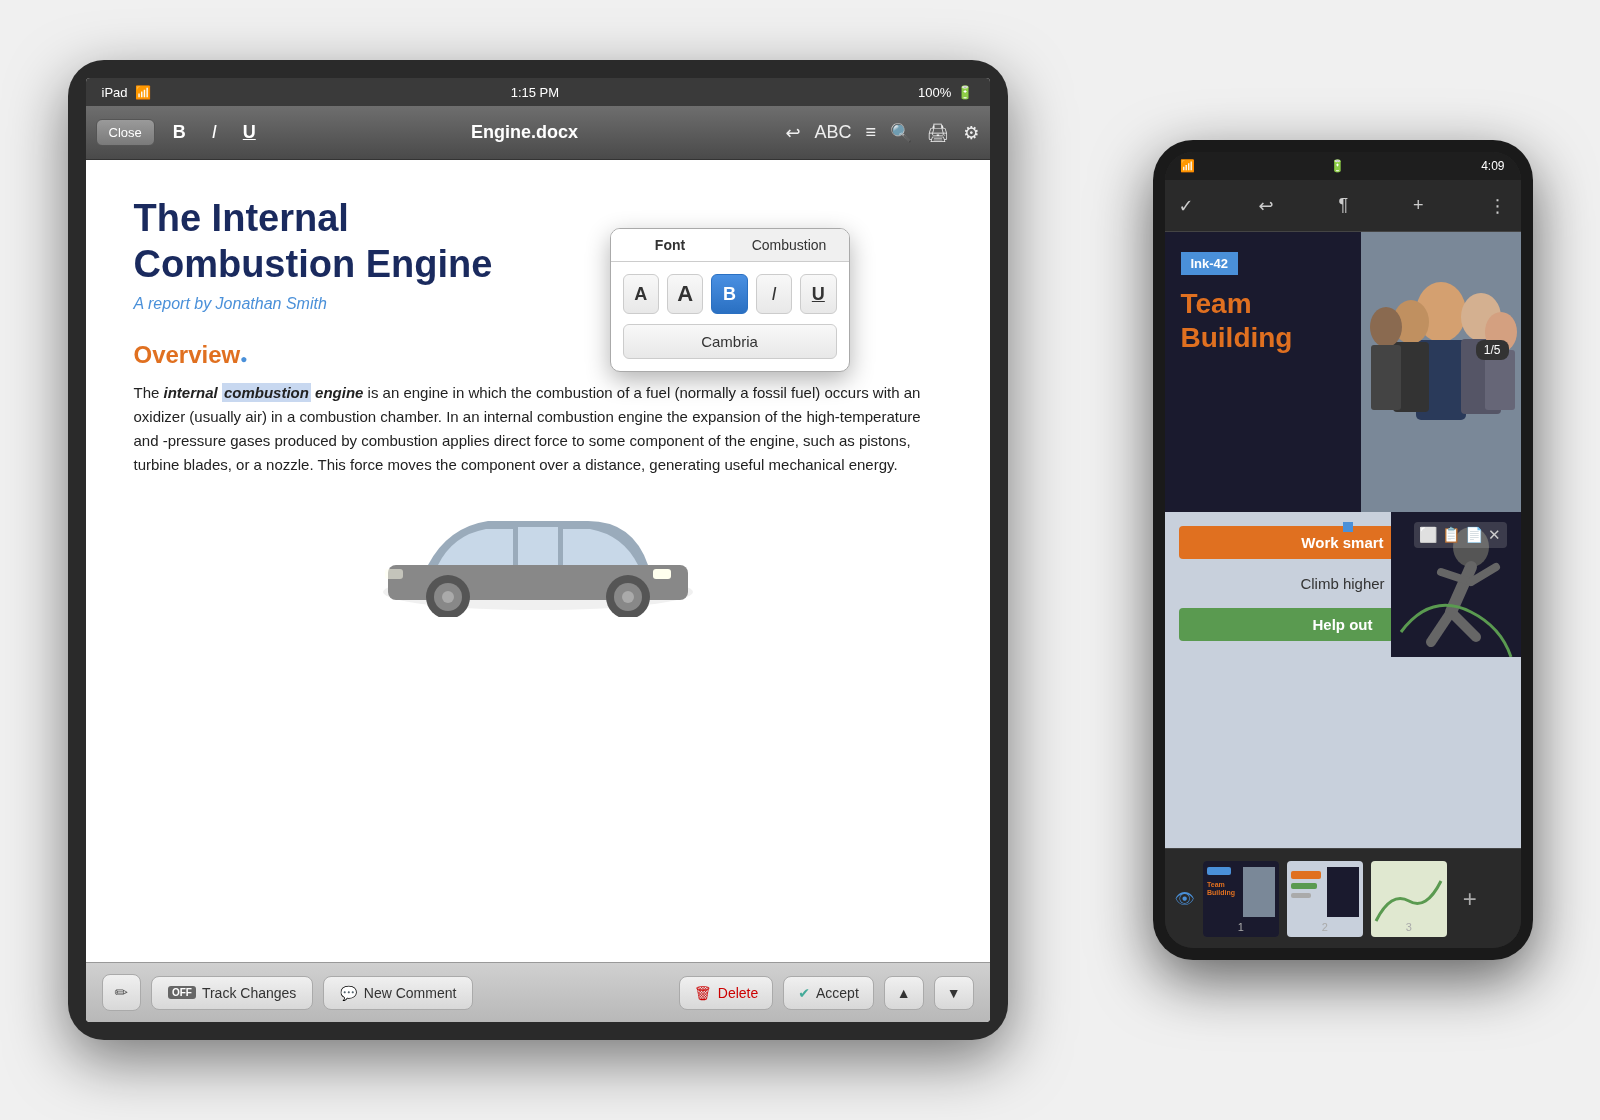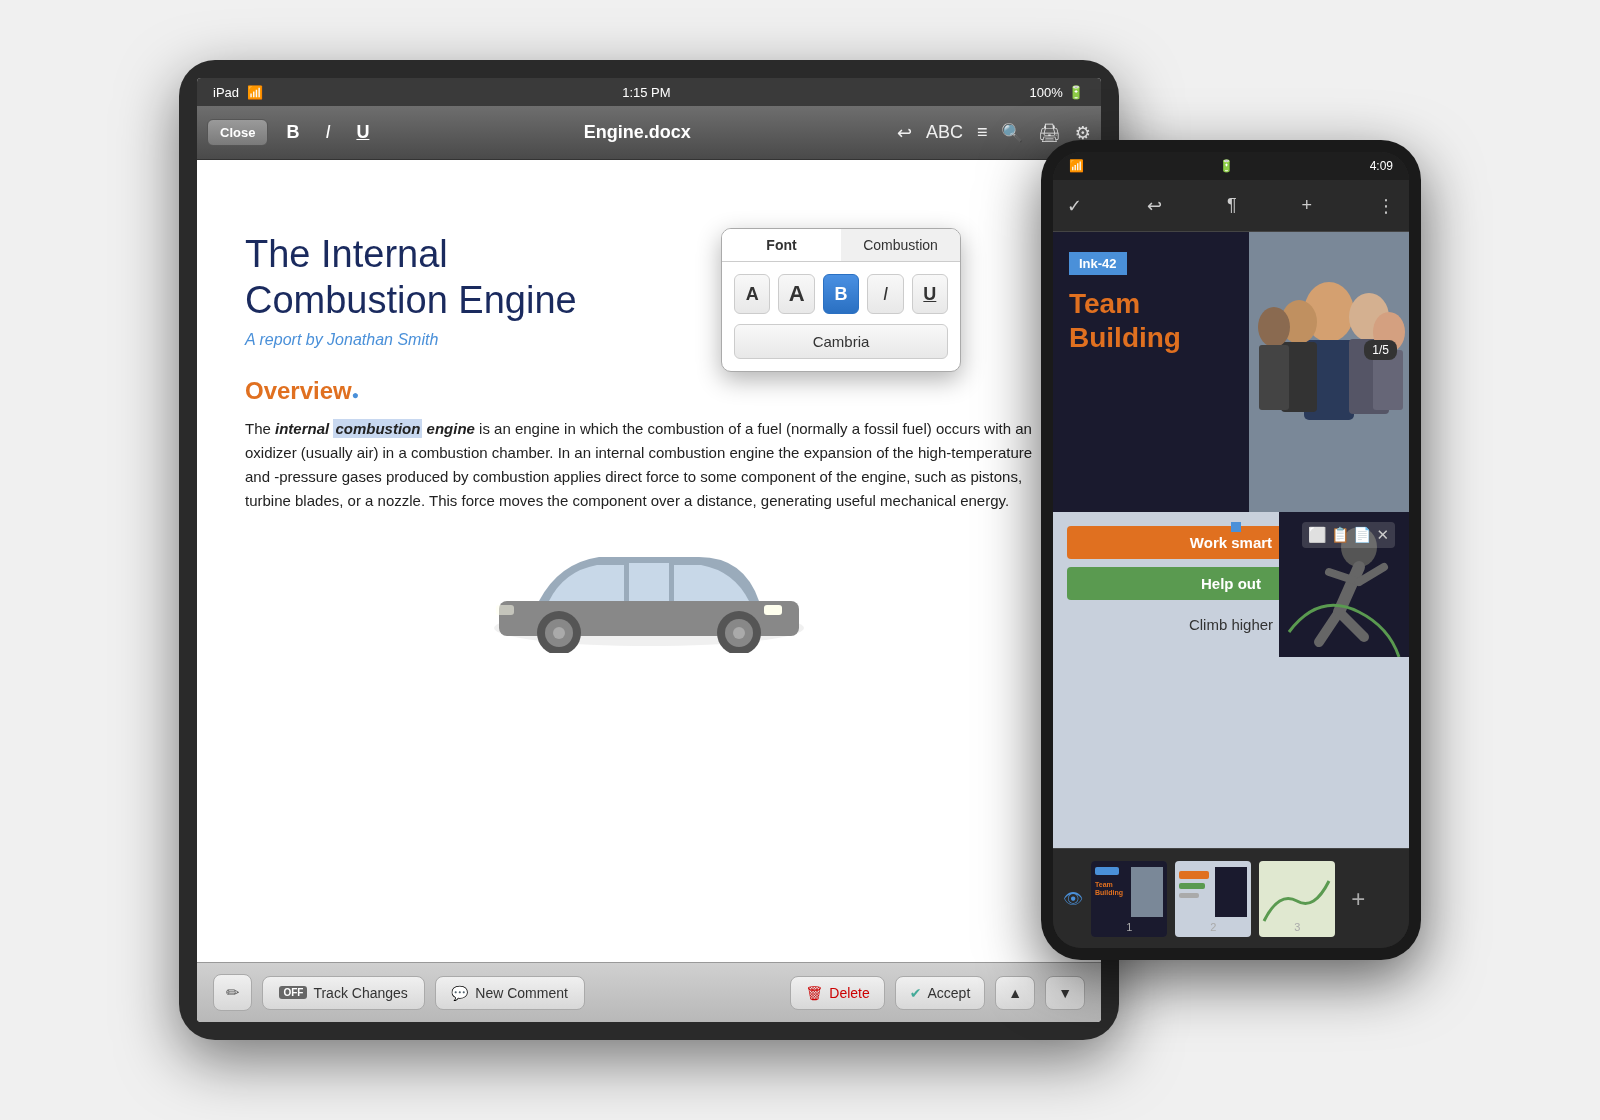--- a/index.html
+++ b/index.html
@@ -9,21 +9,21 @@
       background: #f0f0f0;
       display: flex;
       align-items: center;
       justify-content: center;
       font-family: -apple-system, 'Helvetica Neue', Arial, sans-serif;
       overflow: hidden;
     }
 
     .scene {
       position: relative;
-      width: 1242px;
+      width: 1465px;
       height: 1000px;
     }
 
     
     .tablet {
       position: absolute;
       left: 0;
       top: 0;
       width: 940px;
       height: 980px;
@@ -71,21 +71,21 @@
       border-bottom: 1px solid #333;
     }
 
     .toolbar-close {
       background: linear-gradient(to bottom, #9a9a9a, #7a7a7a);
       color: #fff;
       border: 1px solid #555;
       border-radius: 6px;
       padding: 5px 12px;
       font-size: 13px;
-      font-weight: bold;
+      font-weight: normal;
       cursor: pointer;
     }
 
     .toolbar-format-btn {
       background: transparent;
       border: none;
       color: #fff;
       font-size: 18px;
       font-weight: bold;
       padding: 4px 8px;
@@ -121,25 +121,24 @@
     .tablet-doc {
       flex: 1;
       background: #fff;
       padding: 36px 48px 20px 48px;
       overflow: hidden;
       position: relative;
     }
 
     .doc-title {
       font-size: 38px;
-      font-weight: 400;
+      font-weight: 700;
       color: #1a2a5e;
       line-height: 1.2;
       margin-bottom: 8px;
-      margin-top: 36px;
     }
 
     .doc-subtitle {
       font-size: 16px;
       color: #4a90d9;
       font-style: italic;
       margin-bottom: 28px;
     }
 
     .doc-section-title {
@@ -673,22 +672,22 @@
           <span style="color:#ccc; font-size:15px; cursor:pointer;">⬜</span>
           <span style="color:#ccc; font-size:15px; cursor:pointer;">📋</span>
           <span style="color:#ccc; font-size:15px; cursor:pointer;">📄</span>
           <span style="color:#ccc; font-size:15px; cursor:pointer;">✕</span>
         </div>
 
         <div style="flex:1; display:flex; position:relative; background:#c8d0dc; padding:14px; flex-direction:column; gap:8px;text-align:center;">
 
           <div style="position:absolute; top:10px; left:50%; width:10px; height:10px; background:#4a90d9; border-radius:50;"></div>
           <div class="slide-box orange">Work smart</div>
+          <div class="slide-box white">Climb higher</div>
           <div class="slide-box green">Help out</div>
-          <div class="slide-box white">Climb higher</div>
 
           <div style="position:absolute; right:0; top:0; width:130px; height:145px; overflow:hidden;">
             <svg width="130" height="145" viewBox="0 0 130 145">
               <rect width="130" height="145" fill="#1a1a2e"></rect>
 
               <ellipse cx="80" cy="35" rx="18" ry="20" fill="#555"></ellipse>
               <line x1="80" y1="55" x2="60" y2="100" stroke="#666" stroke-width="12" stroke-linecap="round"></line>
               <line x1="60" y1="100" x2="40" y2="130" stroke="#666" stroke-width="10" stroke-linecap="round"></line>
               <line x1="60" y1="100" x2="85" y2="125" stroke="#666" stroke-width="10" stroke-linecap="round"></line>
               <line x1="80" y1="70" x2="50" y2="60" stroke="#666" stroke-width="8" stroke-linecap="round"></line>

